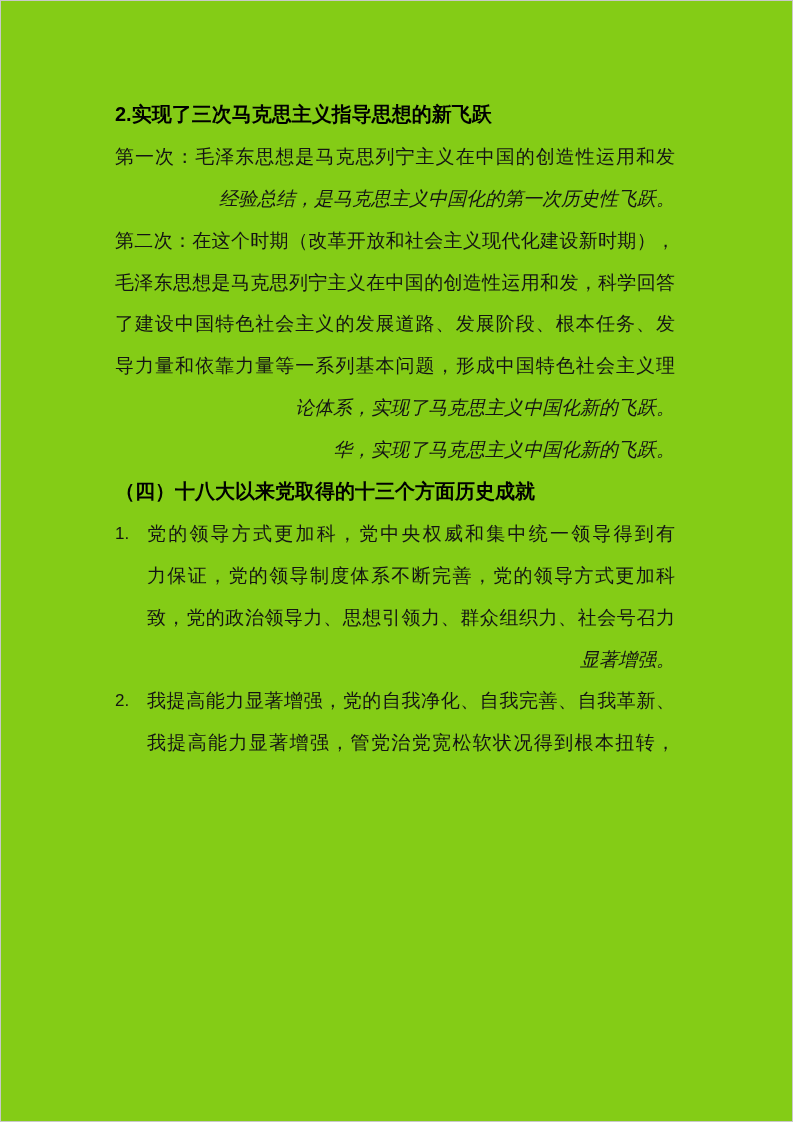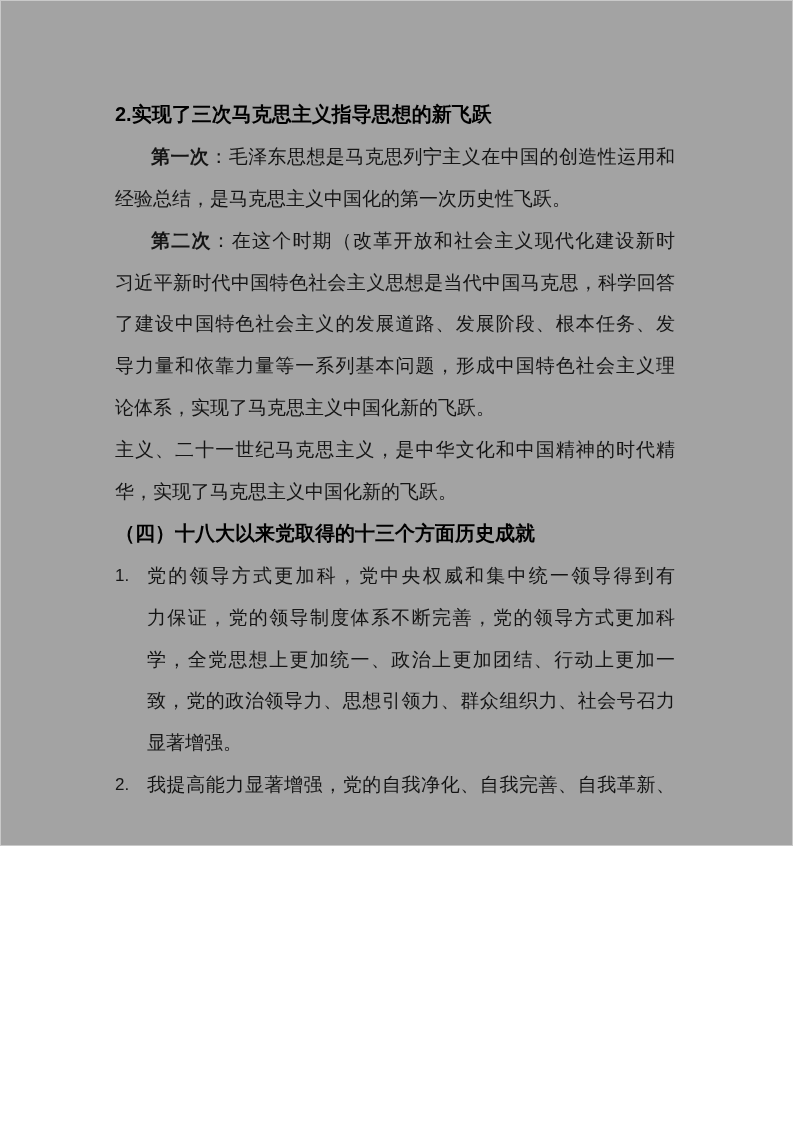--- a/index.html
+++ b/index.html
@@ -5,55 +5,54 @@
   * { box-sizing: border-box; }
   html, body {
     margin: 0;
     padding: 0;
     background: #ffffff;
     font-family: "Liberation Serif", serif;
   }
   .page {
     position: relative;
     width: 793px;
-    height: 846px;
-    background: #a3a3a3;
+    height: 1122px;
+    background: #84cc16;
     padding: 94px 118px 12px 115px;
     color: #000000;
     box-shadow: inset 0 0 0 1px #c9c9c9;
     overflow: hidden;
   }
   .line {
     position: relative;
     height: 41.9px;
     line-height: 41.9px;
     font-size: 19px;
     color: #141414;
     overflow: hidden;
   }
   
   .jl {
     text-align: justify;
     text-align-last: justify;
   }
   
-  .ll { text-align: left; }
+  .ll { text-align: right; font-style: italic; }
   
   .h {
     font-weight: 700;
     font-size: 20px;
     font-family: "Liberation Sans", sans-serif;
     color: #000000;
     text-align: left;
   }
   
   .lead {
-    font-weight: 700;
+    font-weight: 400;
     font-family: "Liberation Sans", sans-serif;
-    margin-left: 36px;
   }
   
   .li { padding-left: 32px; }
   .marker {
     position: absolute;
     left: 0;
     top: 0;
     font-family: "Liberation Sans", sans-serif;
     font-size: 17px;
     text-align: left;
@@ -63,31 +62,30 @@
 <body>
 
 <div class="page">
 
   <div class="line h">2.实现了三次马克思主义指导思想的新飞跃</div>
 
   <div class="line jl"><span class="lead">第一次</span><span>：毛泽东思想是马克思列宁主义在中国的创造性运用和发</span></div>
   <div class="line ll">经验总结，是马克思主义中国化的第一次历史性飞跃。</div>
 
   <div class="line jl"><span class="lead">第二次</span><span>：在这个时期（改革开放和社会主义现代化建设新时期），</span></div>
-  <div class="line jl">习近平新时代中国特色社会主义思想是当代中国马克思，科学回答</div>
+  <div class="line jl">毛泽东思想是马克思列宁主义在中国的创造性运用和发，科学回答</div>
   <div class="line jl">了建设中国特色社会主义的发展道路、发展阶段、根本任务、发</div>
   <div class="line jl">导力量和依靠力量等一系列基本问题，形成中国特色社会主义理</div>
   <div class="line ll">论体系，实现了马克思主义中国化新的飞跃。</div>
 
-  <div class="line jl">主义、二十一世纪马克思主义，是中华文化和中国精神的时代精</div>
   <div class="line ll">华，实现了马克思主义中国化新的飞跃。</div>
 
   <div class="line h">（四）十八大以来党取得的十三个方面历史成就</div>
 
   <div class="line jl li"><span class="marker">1.</span><span>党的领导方式更加科，党中央权威和集中统一领导得到有</span></div>
   <div class="line jl li">力保证，党的领导制度体系不断完善，党的领导方式更加科</div>
-  <div class="line jl li">学，全党思想上更加统一、政治上更加团结、行动上更加一</div>
   <div class="line jl li">致，党的政治领导力、思想引领力、群众组织力、社会号召力</div>
   <div class="line ll li">显著增强。</div>
 
   <div class="line jl li"><span class="marker">2.</span><span>我提高能力显著增强，党的自我净化、自我完善、自我革新、自</span></div>
+  <div class="line jl li">我提高能力显著增强，管党治党宽松软状况得到根本扭转，</div>
 
 </div>
 
 </body></html>

